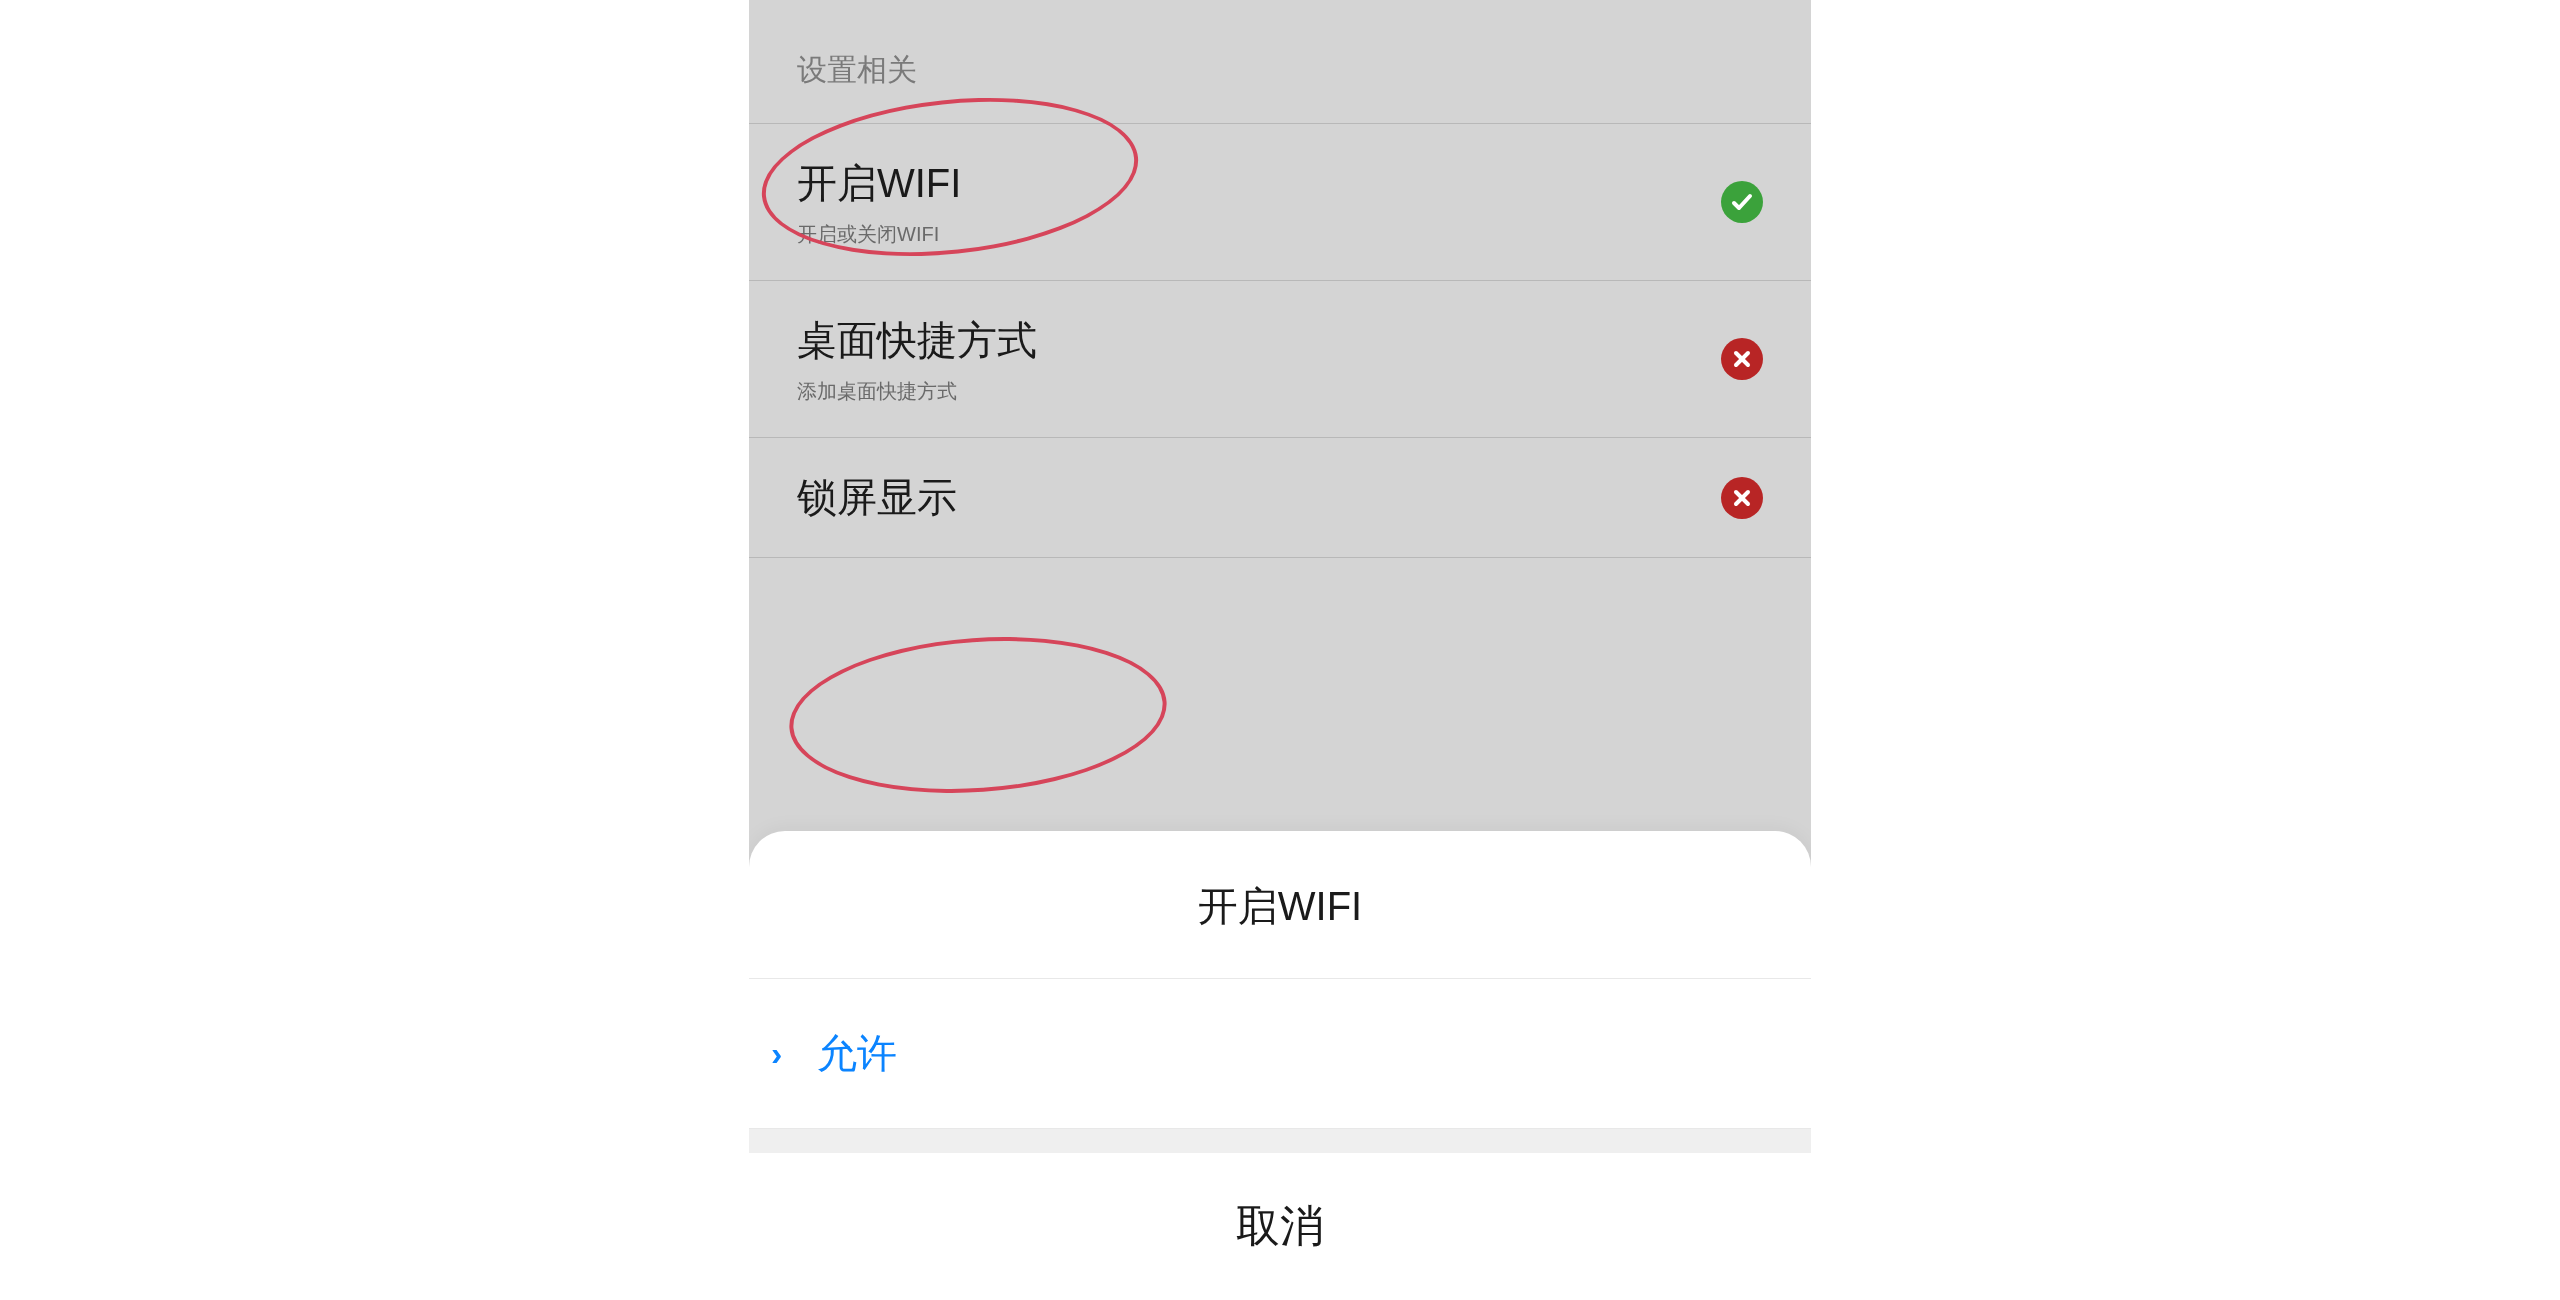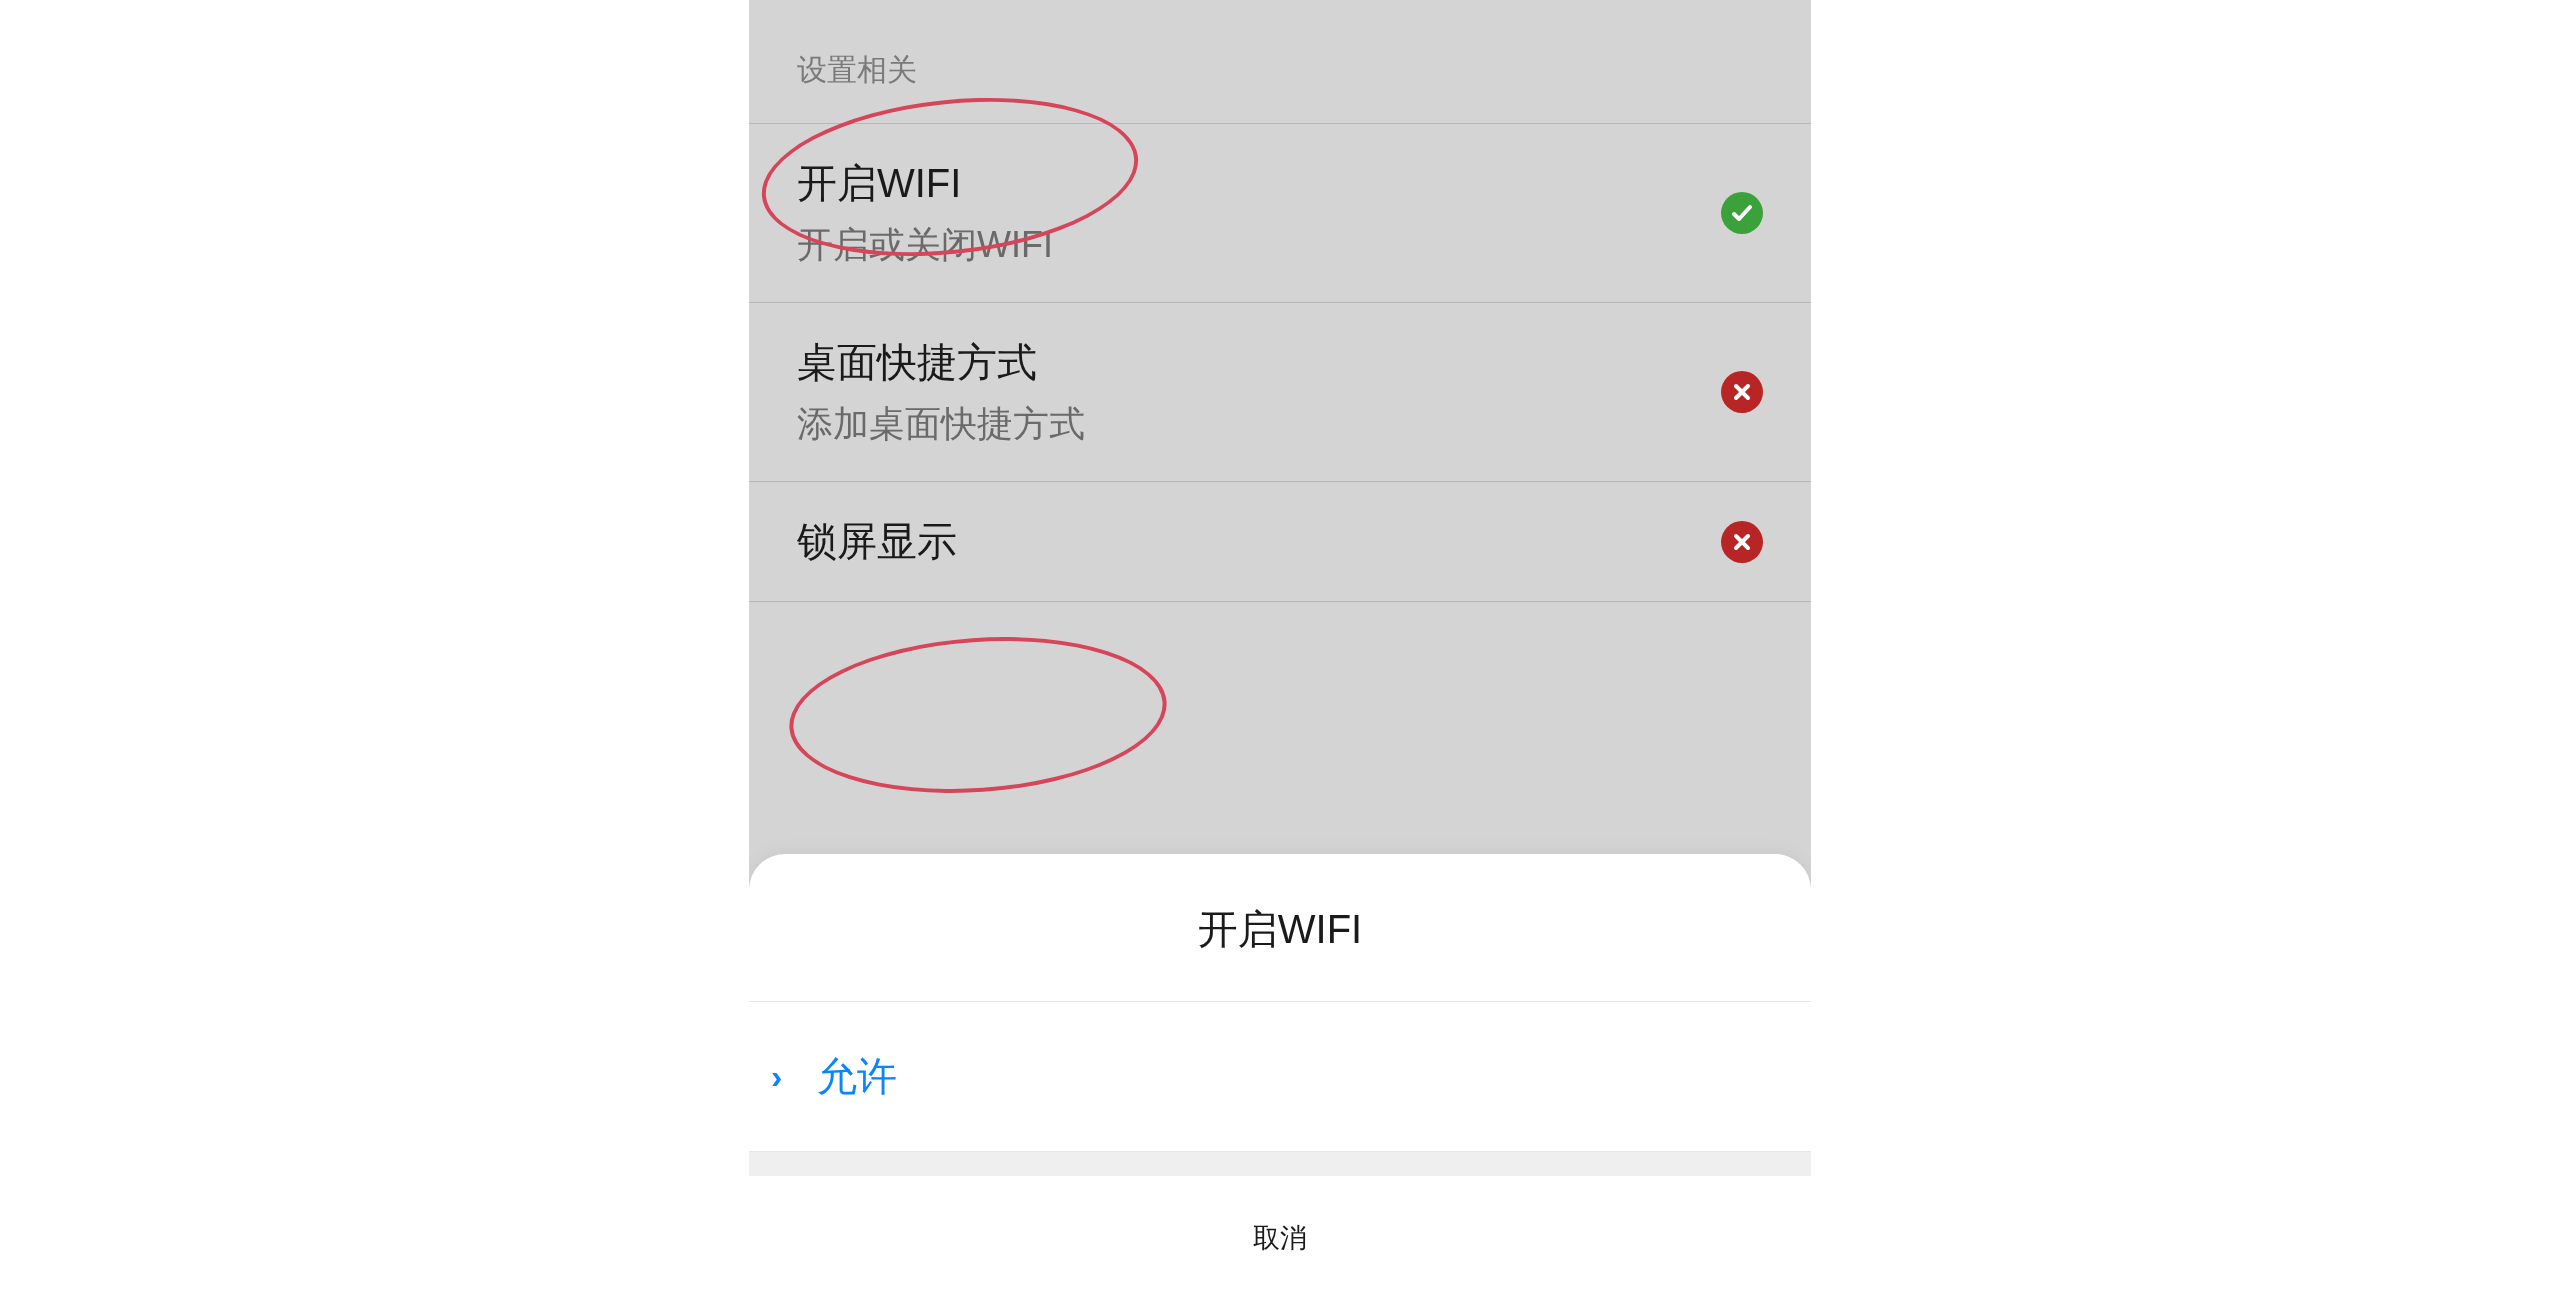--- a/index.html
+++ b/index.html
@@ -65,21 +65,21 @@
     }
 
     .settings-row .title {
       color: #1a1a1a;
       font-size: 40px;
       font-weight: 400;
     }
 
     .settings-row .subtitle {
       color: #6a6a6a;
-      font-size: 36px;
+      font-size: 20px;
     }
 
     .status-badge {
       width: 42px;
       height: 42px;
       border-radius: 50%;
       display: flex;
       align-items: center;
       justify-content: center;
       flex-shrink: 0;
@@ -148,21 +148,21 @@
     }
 
     .sheet-spacer {
       height: 24px;
       background: #efefef;
     }
 
     .sheet-cancel {
       text-align: center;
       padding: 44px 24px;
-      font-size: 27px;
+      font-size: 44px;
       color: #1a1a1a;
       cursor: pointer;
     }
 
     
     .annotation-ellipse {
       position: absolute;
       border: 4px solid #d6455a;
       border-radius: 50%;
       pointer-events: none;

